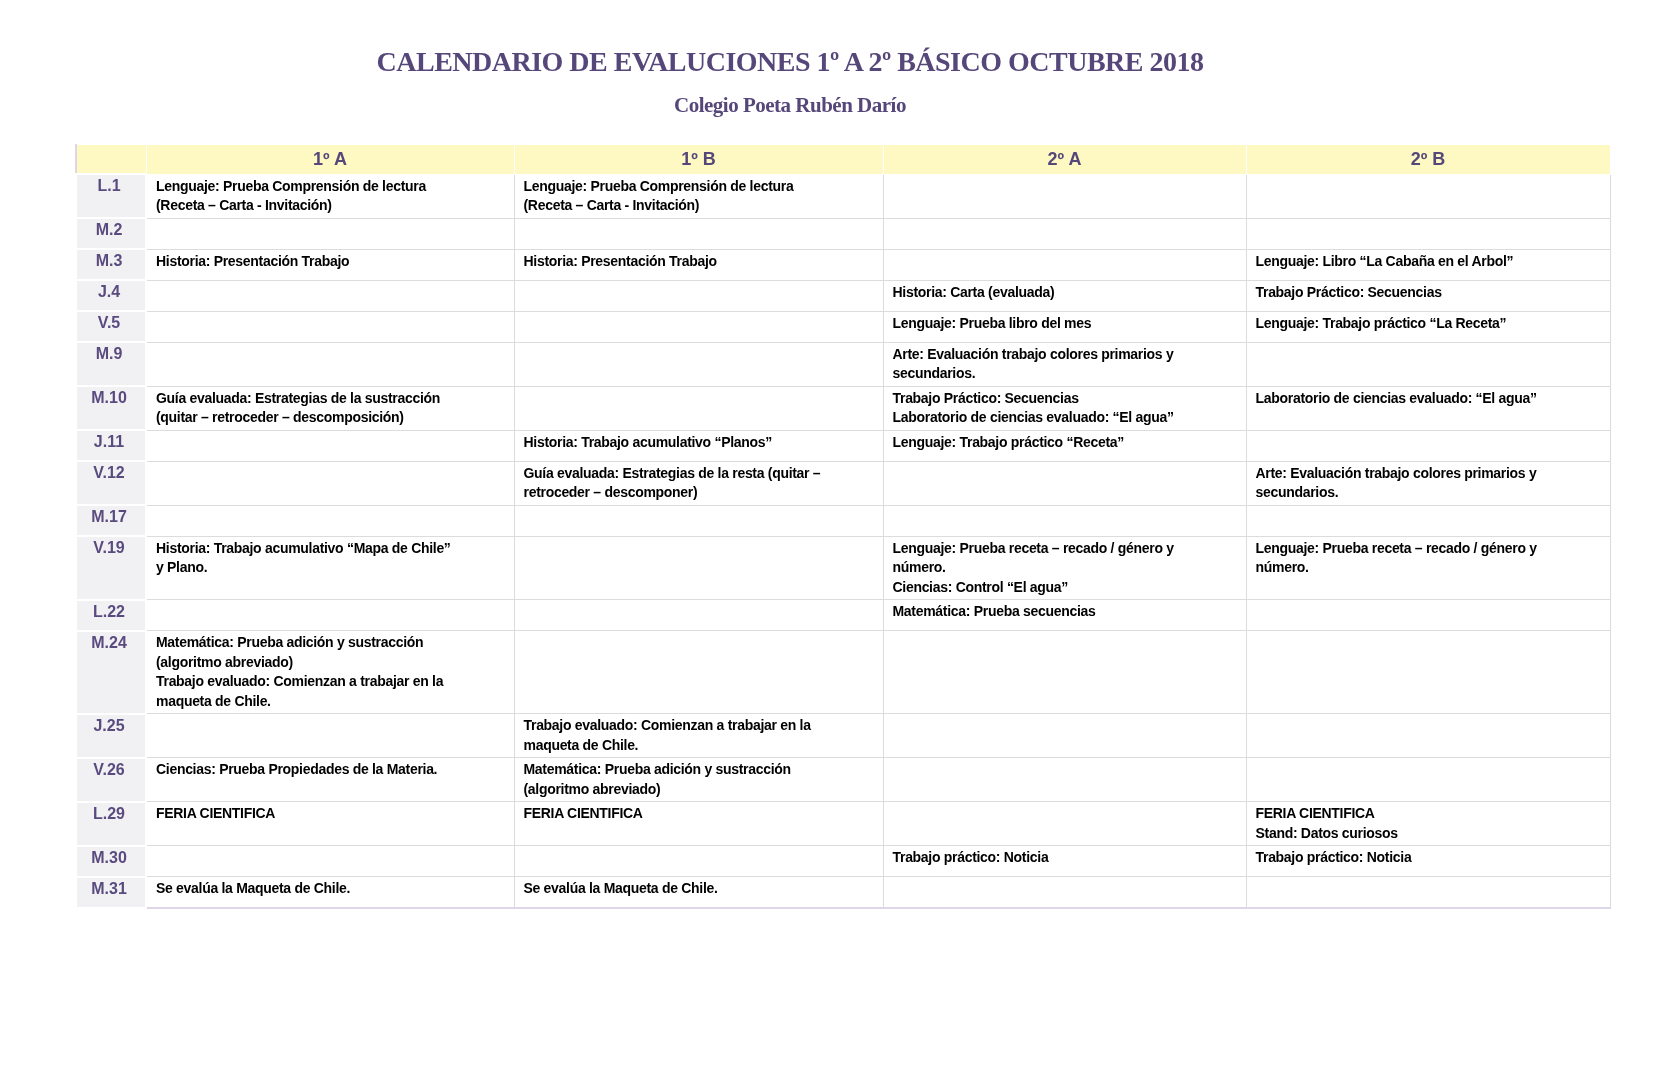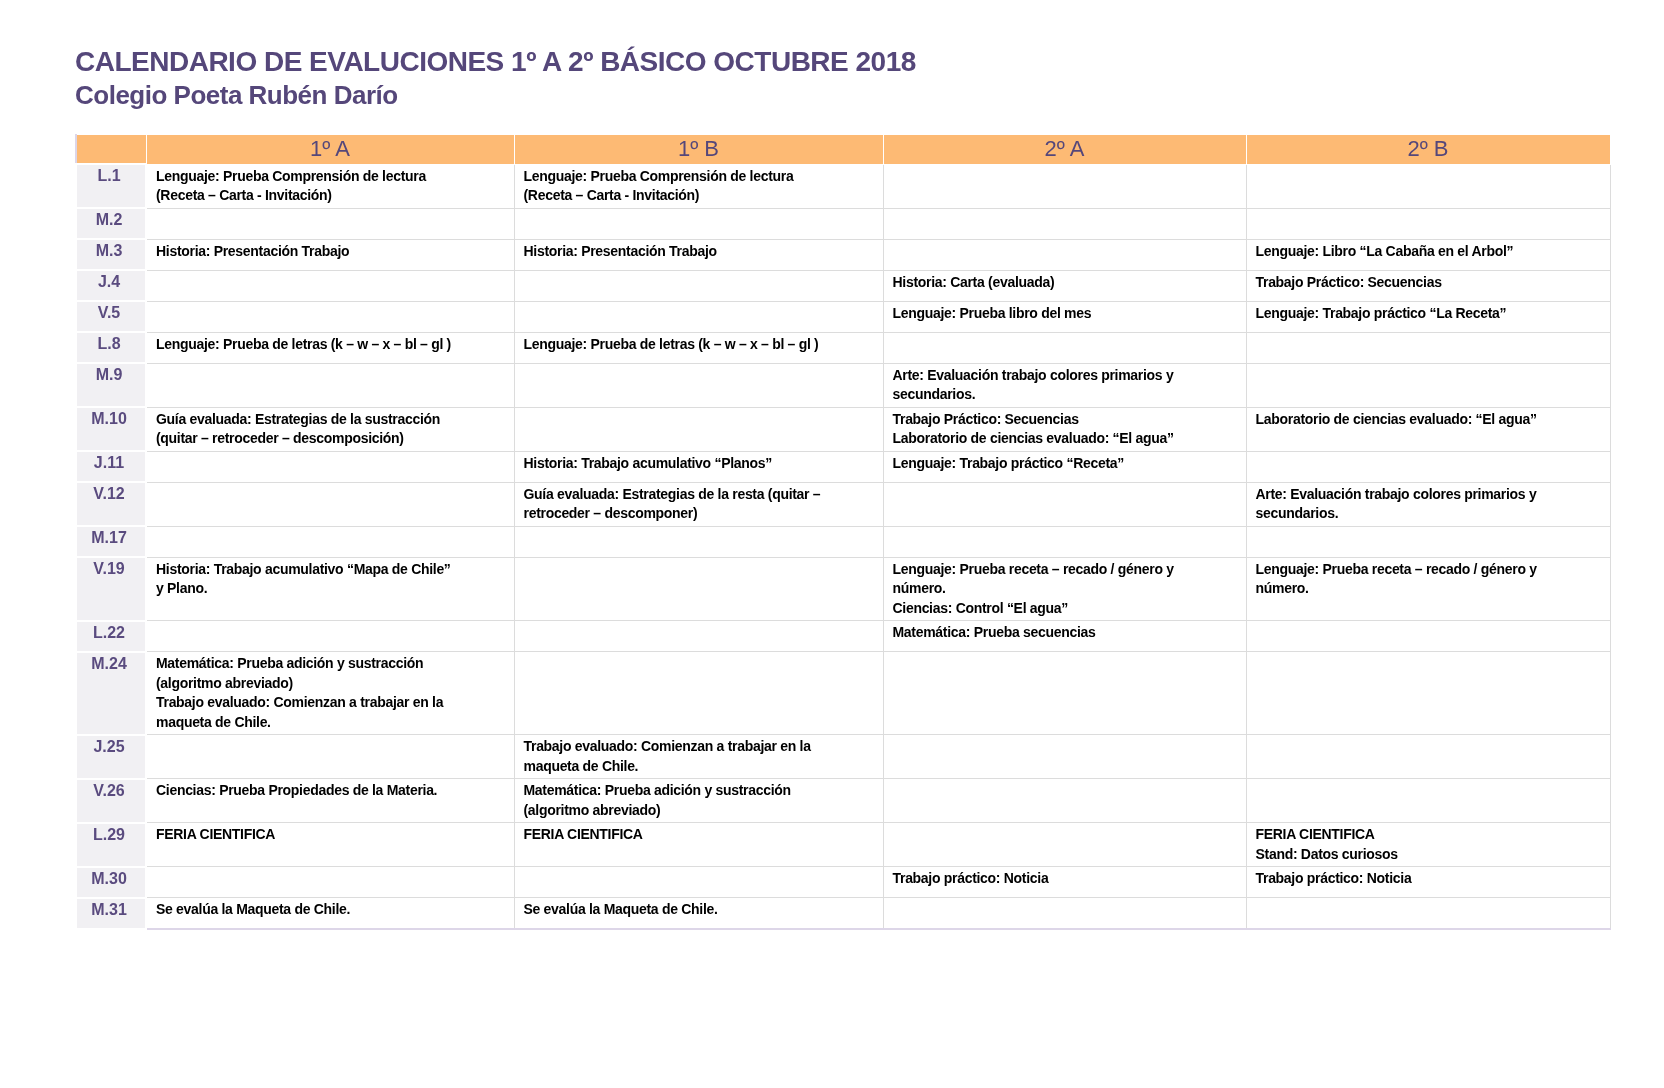--- a/index.html
+++ b/index.html
@@ -9,53 +9,55 @@
     font-family: "Liberation Sans", "DejaVu Sans", sans-serif;
   }
   body {
     width: 1664px;
     height: 1088px;
     overflow: hidden;
   }
   .title-wrap {
     margin: 46px 0 0 75px;
     width: 1430px;
+    text-align: center;
     color: #55477a;
+    font-family: Liberation Serif, serif;
   }
   .title-main {
     font-size: 28px;
     font-weight: bold;
     letter-spacing: -0.5px;
     line-height: 32px;
   }
   .title-sub {
-    font-size: 26px;
+    font-size: 21px;
     font-weight: bold;
     letter-spacing: -0.5px;
     line-height: 30px;
-    margin-top: 2px;
+    margin-top: 12px;
   }
   table.calendar {
     margin: 24px 0 0 75px;
     width: 1534px;
     border-collapse: collapse;
     table-layout: fixed;
     border-left: 2px solid #ddd6e8;
     border-bottom: 2px solid #ddd6e8;
   }
   col.c-day { width: 70px; }
   col.c-a1  { width: 368px; }
   col.c-b1  { width: 369px; }
   col.c-a2  { width: 363px; }
   col.c-b2  { width: 364px; }
   thead th {
-    background: #fdba74;
+    background: #fef9c3;
     color: #55477a;
-    font-size: 22px;
-    font-weight: normal;
+    font-size: 18px;
+    font-weight: bold;
     height: 28px;
     text-align: center;
     vertical-align: middle;
     border: 1px solid #ffffff;
     letter-spacing: 0px;
     padding: 0;
   }
   td.day {
     background: #f1f0f3;
     color: #5a4b7f;
@@ -139,27 +141,20 @@
         <td class="cell">Trabajo Práctico: Secuencias</td>
       </tr>
       <tr>
         <td class="day">V.5</td>
         <td class="cell"></td>
         <td class="cell"></td>
         <td class="cell">Lenguaje: Prueba libro del mes</td>
         <td class="cell">Lenguaje: Trabajo práctico “La Receta”</td>
       </tr>
       <tr>
-        <td class="day">L.8</td>
-        <td class="cell">Lenguaje: Prueba de letras (k – w – x – bl – gl )</td>
-        <td class="cell">Lenguaje: Prueba de letras (k – w – x – bl – gl )</td>
-        <td class="cell"></td>
-        <td class="cell"></td>
-      </tr>
-      <tr>
         <td class="day">M.9</td>
         <td class="cell"></td>
         <td class="cell"></td>
         <td class="cell">Arte: Evaluación trabajo colores primarios y
 secundarios.</td>
         <td class="cell"></td>
       </tr>
       <tr>
         <td class="day">M.10</td>
         <td class="cell">Guía evaluada: Estrategias de la sustracción

